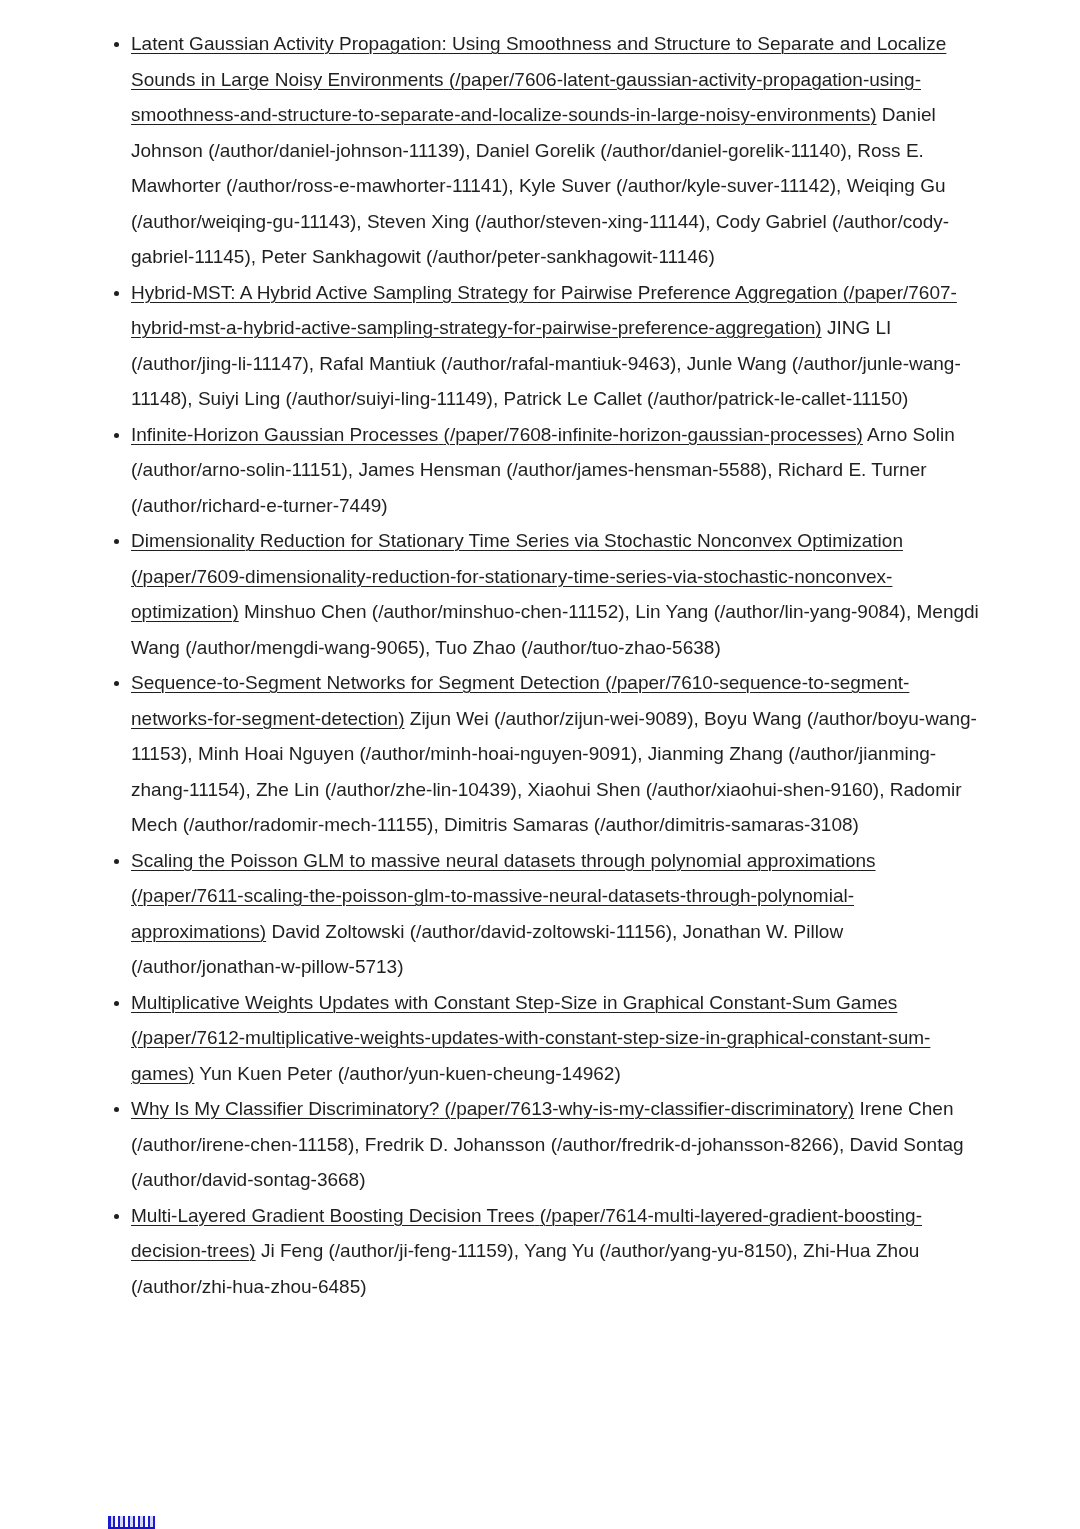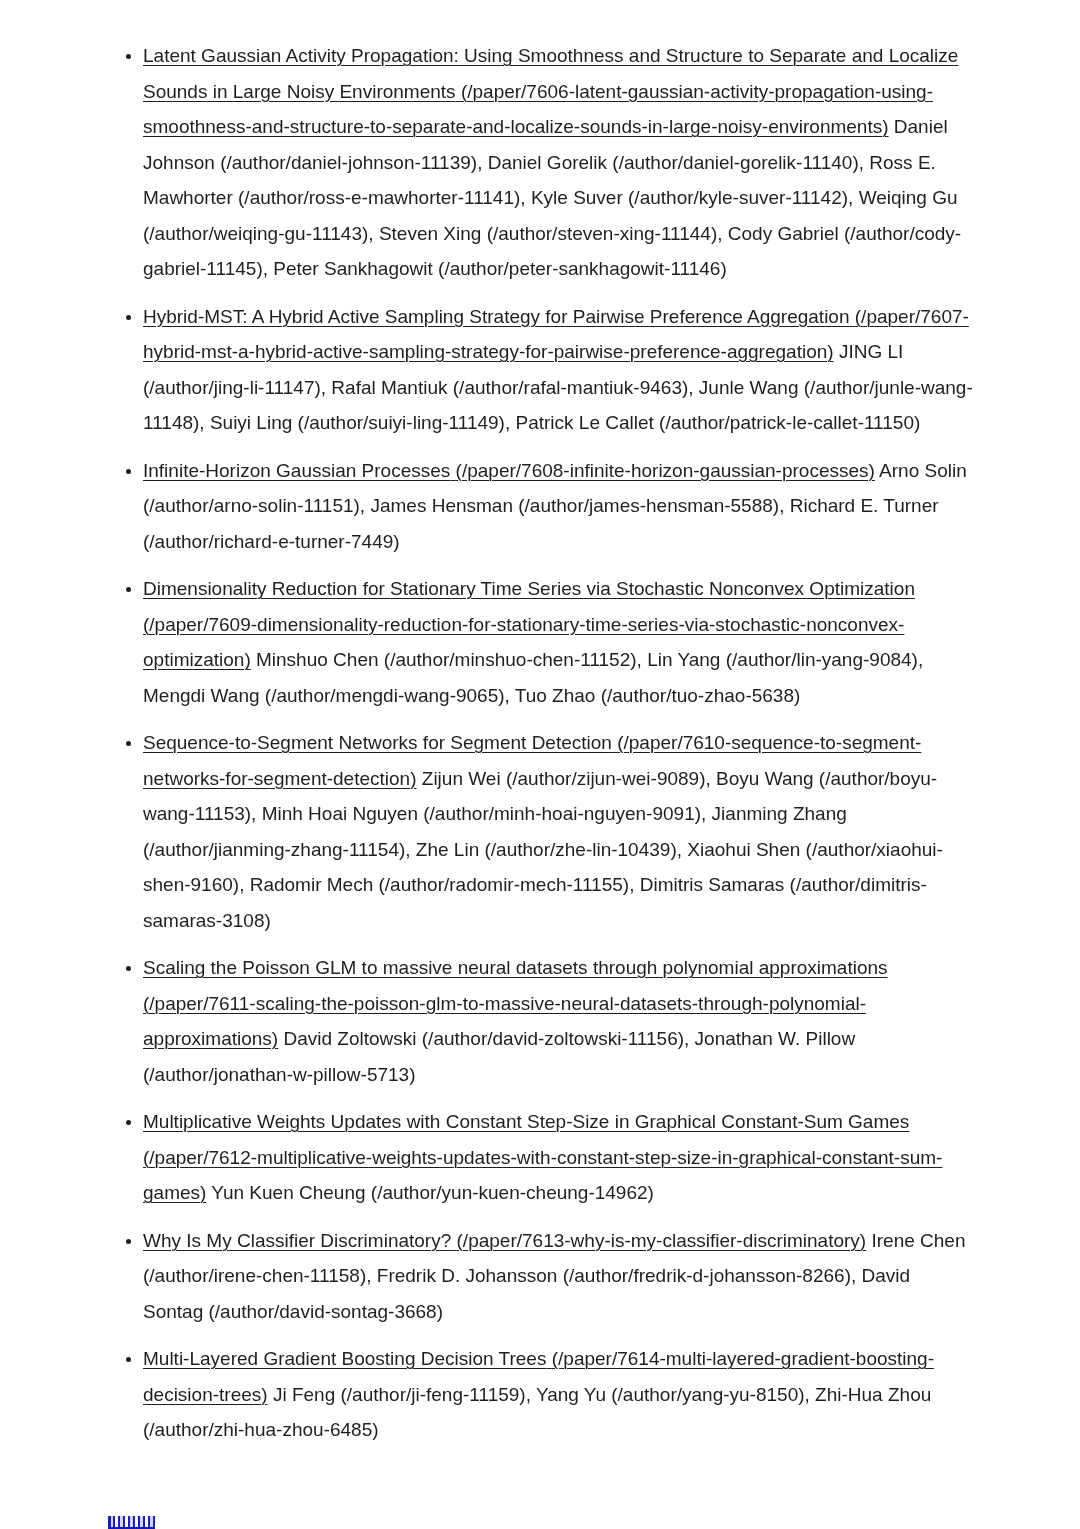--- a/index.html
+++ b/index.html
@@ -12,21 +12,21 @@
     font-family: "Liberation Sans", sans-serif;
     font-size: 19px;
     line-height: 35.5px;
     color: #1f1f1f;
   }
   ul.paper-list {
     margin: 0;
     padding: 26px 95px 0 131px;
     list-style: disc outside;
   }
-  ul.paper-list > li { margin: 12px; }
+  ul.paper-list > li { margin: 0; }
   ul.paper-list > li::marker { color: #1f1f1f; font-size: 0.85em; }
   a.paper-link {
     color: inherit;
     text-decoration: underline;
     text-decoration-thickness: 1px;
     text-underline-offset: 3px;
     cursor: pointer;
   }
   .author-entry { color: inherit; text-decoration: none; cursor: pointer; }
   
@@ -49,18 +49,18 @@
 <body>
 
 <div class="page">
   <ul class="paper-list">
       <li><a class="paper-link"><span>Latent Gaussian Activity Propagation: Using Smoothness and Structure to Separate and Localize Sounds in Large Noisy Environments</span> <span>(/paper/7606-latent-gaussian-activity-propagation-using-smoothness-and-structure-to-separate-and-localize-sounds-in-large-noisy-environments)</span></a> <span class="author-entry"><span>Daniel Johnson</span> <span>(/author/daniel-johnson-11139)</span></span>, <span class="author-entry"><span>Daniel Gorelik</span> <span>(/author/daniel-gorelik-11140)</span></span>, <span class="author-entry"><span>Ross E. Mawhorter</span> <span>(/author/ross-e-mawhorter-11141)</span></span>, <span class="author-entry"><span>Kyle Suver</span> <span>(/author/kyle-suver-11142)</span></span>, <span class="author-entry"><span>Weiqing Gu</span> <span>(/author/weiqing-gu-11143)</span></span>, <span class="author-entry"><span>Steven Xing</span> <span>(/author/steven-xing-11144)</span></span>, <span class="author-entry"><span>Cody Gabriel</span> <span>(/author/cody-gabriel-11145)</span></span>, <span class="author-entry"><span>Peter Sankhagowit</span> <span>(/author/peter-sankhagowit-11146)</span></span></li>
       <li><a class="paper-link"><span>Hybrid-MST: A Hybrid Active Sampling Strategy for Pairwise Preference Aggregation</span> <span>(/paper/7607-hybrid-mst-a-hybrid-active-sampling-strategy-for-pairwise-preference-aggregation)</span></a> <span class="author-entry"><span>JING LI</span> <span>(/author/jing-li-11147)</span></span>, <span class="author-entry"><span>Rafal Mantiuk</span> <span>(/author/rafal-mantiuk-9463)</span></span>, <span class="author-entry"><span>Junle Wang</span> <span>(/author/junle-wang-11148)</span></span>, <span class="author-entry"><span>Suiyi Ling</span> <span>(/author/suiyi-ling-11149)</span></span>, <span class="author-entry"><span>Patrick Le Callet</span> <span>(/author/patrick-le-callet-11150)</span></span></li>
       <li><a class="paper-link"><span>Infinite-Horizon Gaussian Processes</span> <span>(/paper/7608-infinite-horizon-gaussian-processes)</span></a> <span class="author-entry"><span>Arno Solin</span> <span>(/author/arno-solin-11151)</span></span>, <span class="author-entry"><span>James Hensman</span> <span>(/author/james-hensman-5588)</span></span>, <span class="author-entry"><span>Richard E. Turner</span> <span>(/author/richard-e-turner-7449)</span></span></li>
       <li><a class="paper-link"><span>Dimensionality Reduction for Stationary Time Series via Stochastic Nonconvex Optimization</span> <span>(/paper/7609-dimensionality-reduction-for-stationary-time-series-via-stochastic-nonconvex-optimization)</span></a> <span class="author-entry"><span>Minshuo Chen</span> <span>(/author/minshuo-chen-11152)</span></span>, <span class="author-entry"><span>Lin Yang</span> <span>(/author/lin-yang-9084)</span></span>, <span class="author-entry"><span>Mengdi Wang</span> <span>(/author/mengdi-wang-9065)</span></span>, <span class="author-entry"><span>Tuo Zhao</span> <span>(/author/tuo-zhao-5638)</span></span></li>
       <li><a class="paper-link"><span>Sequence-to-Segment Networks for Segment Detection</span> <span>(/paper/7610-sequence-to-segment-networks-for-segment-detection)</span></a> <span class="author-entry"><span>Zijun Wei</span> <span>(/author/zijun-wei-9089)</span></span>, <span class="author-entry"><span>Boyu Wang</span> <span>(/author/boyu-wang-11153)</span></span>, <span class="author-entry"><span>Minh Hoai Nguyen</span> <span>(/author/minh-hoai-nguyen-9091)</span></span>, <span class="author-entry"><span>Jianming Zhang</span> <span>(/author/jianming-zhang-11154)</span></span>, <span class="author-entry"><span>Zhe Lin</span> <span>(/author/zhe-lin-10439)</span></span>, <span class="author-entry"><span>Xiaohui Shen</span> <span>(/author/xiaohui-shen-9160)</span></span>, <span class="author-entry"><span>Radomir Mech</span> <span>(/author/radomir-mech-11155)</span></span>, <span class="author-entry"><span>Dimitris Samaras</span> <span>(/author/dimitris-samaras-3108)</span></span></li>
       <li><a class="paper-link"><span>Scaling the Poisson GLM to massive neural datasets through polynomial approximations</span> <span>(/paper/7611-scaling-the-poisson-glm-to-massive-neural-datasets-through-polynomial-approximations)</span></a> <span class="author-entry"><span>David Zoltowski</span> <span>(/author/david-zoltowski-11156)</span></span>, <span class="author-entry"><span>Jonathan W. Pillow</span> <span>(/author/jonathan-w-pillow-5713)</span></span></li>
-      <li><a class="paper-link"><span>Multiplicative Weights Updates with Constant Step-Size in Graphical Constant-Sum Games</span> <span>(/paper/7612-multiplicative-weights-updates-with-constant-step-size-in-graphical-constant-sum-games)</span></a> <span class="author-entry"><span>Yun Kuen Cheung</span> <span>(/author/yun-kuen-cheung-14962)</span></span></li>
+      <li><a class="paper-link"><span>Multiplicative Weights Updates with Constant Step-Size in Graphical Constant-Sum Games</span> <span>(/paper/7612-multiplicative-weights-updates-with-constant-step-size-in-graphical-constant-sum-games)</span></a> <span class="author-entry"><span>Yun Kuen Peter</span> <span>(/author/yun-kuen-cheung-14962)</span></span></li>
       <li><a class="paper-link"><span>Why Is My Classifier Discriminatory?</span> <span>(/paper/7613-why-is-my-classifier-discriminatory)</span></a> <span class="author-entry"><span>Irene Chen</span> <span>(/author/irene-chen-11158)</span></span>, <span class="author-entry"><span>Fredrik D. Johansson</span> <span>(/author/fredrik-d-johansson-8266)</span></span>, <span class="author-entry"><span>David Sontag</span> <span>(/author/david-sontag-3668)</span></span></li>
       <li><a class="paper-link"><span>Multi-Layered Gradient Boosting Decision Trees</span> <span>(/paper/7614-multi-layered-gradient-boosting-decision-trees)</span></a> <span class="author-entry"><span>Ji Feng</span> <span>(/author/ji-feng-11159)</span></span>, <span class="author-entry"><span>Yang Yu</span> <span>(/author/yang-yu-8150)</span></span>, <span class="author-entry"><span>Zhi-Hua Zhou</span> <span>(/author/zhi-hua-zhou-6485)</span></span></li>
     </ul>
   <div class="truncated-link-fragment"></div>
 </div>
 
 </body></html>

